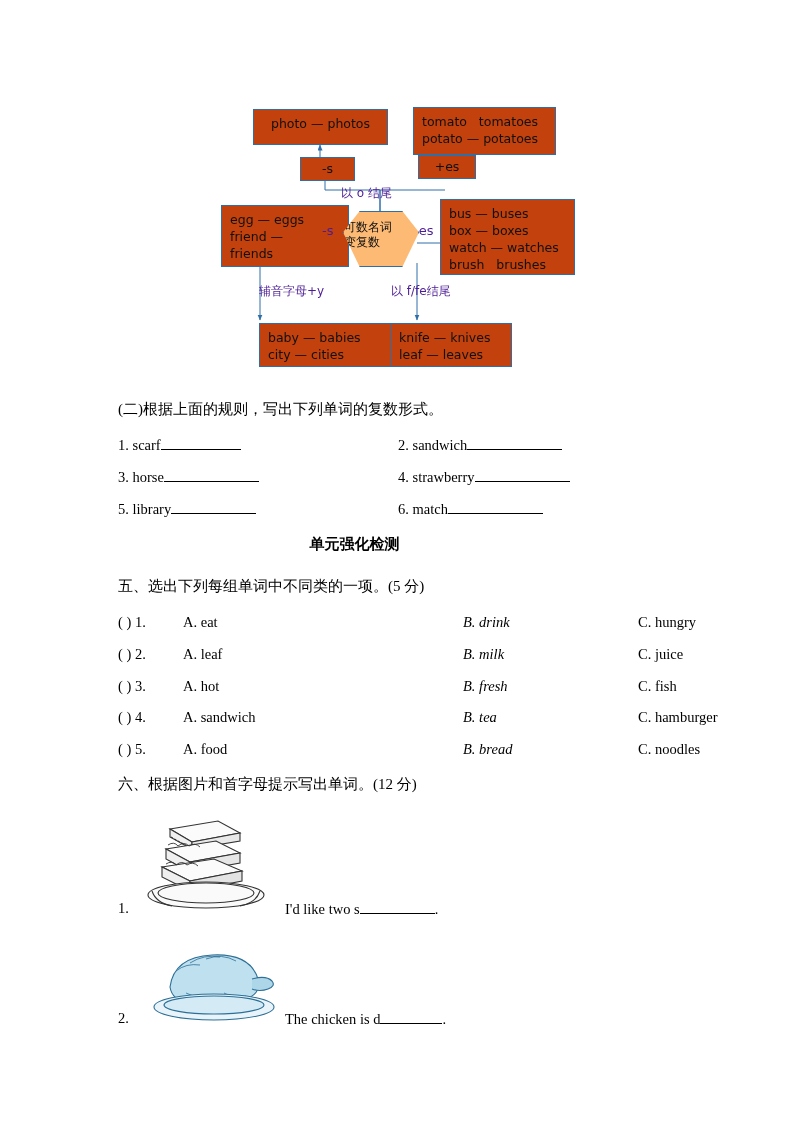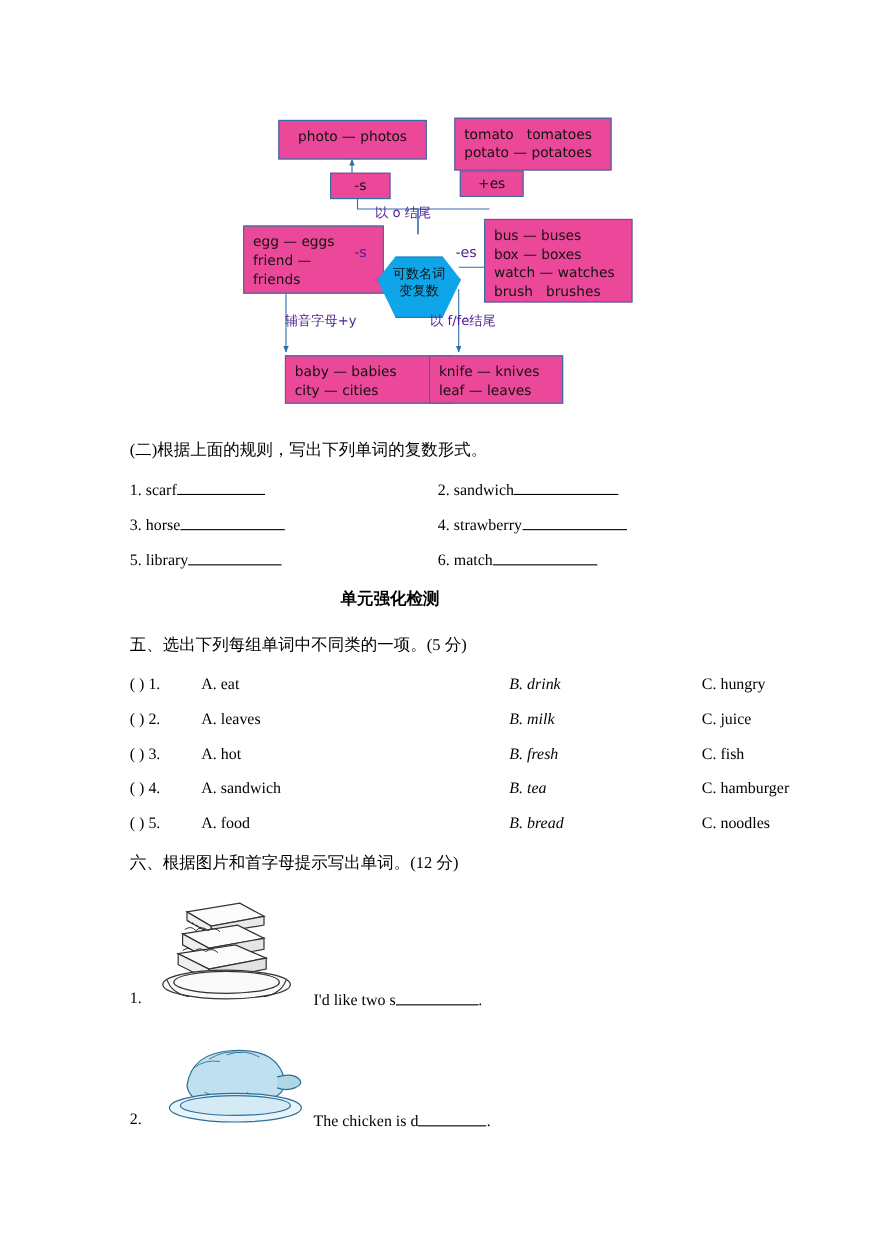--- a/index.html
+++ b/index.html
@@ -26,21 +26,21 @@
   .diagram {
     position: absolute;
     left: 195px;
     top: 95px;
     width: 420px;
     height: 290px;
   }
   .dbox {
     position: absolute;
     border: 1px solid #2f6fa8;
-    background: #ec4899;
+    background: #c2410c;
     font-family: "DejaVu Sans", sans-serif;
     font-size: 12.5px;
     line-height: 17px;
     color: #111;
     padding: 5px 8px;
     box-sizing: border-box;
     text-align: center;
     white-space: pre;
   }
   .dlabel {
@@ -49,30 +49,29 @@
     font-size: 12px;
     color: #4c1d95;
     white-space: nowrap;
   }
   .dlabel.cn {
     font-family: "DejaVu Sans", sans-serif;
   }
   .center-oct {
     position: absolute;
     border: 1px solid #2f6fa8;
-    background: #0ea5e9;
+    background: #fdba74;
     font-family: "DejaVu Sans", sans-serif;
     font-size: 12px;
     line-height: 15px;
-    text-align: center;
+    text-align: left;
     color: #111;
     padding-top: 8px;
     box-sizing: border-box;
     clip-path: polygon(22% 0%, 78% 0%, 100% 38%, 78% 100%, 22% 100%, 0% 38%);
-    margin-top: 22px;
   }
   svg.arrows {
     position: absolute;
     left: 0; top: 0;
     width: 420px;
     height: 290px;
     overflow: visible;
   }
 
   
@@ -224,21 +223,21 @@
   <div class="sec-title" style="left:118px; top:577px;">五、选出下列每组单词中不同类的一项。(5 分)</div>
 
   <div class="qrow" style="left:118px; top:614px; width:600px;">
     <span class="col-a">(        ) 1.</span>
     <span style="position:absolute; left:65px;">A. eat</span>
     <span class="col-b">B. drink</span>
     <span class="col-c">C. hungry</span>
   </div>
   <div class="qrow" style="left:118px; top:646px; width:600px;">
     <span class="col-a">(        ) 2.</span>
-    <span style="position:absolute; left:65px;">A. leaves</span>
+    <span style="position:absolute; left:65px;">A. leaf</span>
     <span class="col-b">B. milk</span>
     <span class="col-c">C. juice</span>
   </div>
   <div class="qrow" style="left:118px; top:678px; width:600px;">
     <span class="col-a">(        ) 3.</span>
     <span style="position:absolute; left:65px;">A. hot</span>
     <span class="col-b">B. fresh</span>
     <span class="col-c">C. fish</span>
   </div>
   <div class="qrow" style="left:118px; top:709px; width:600px;">

